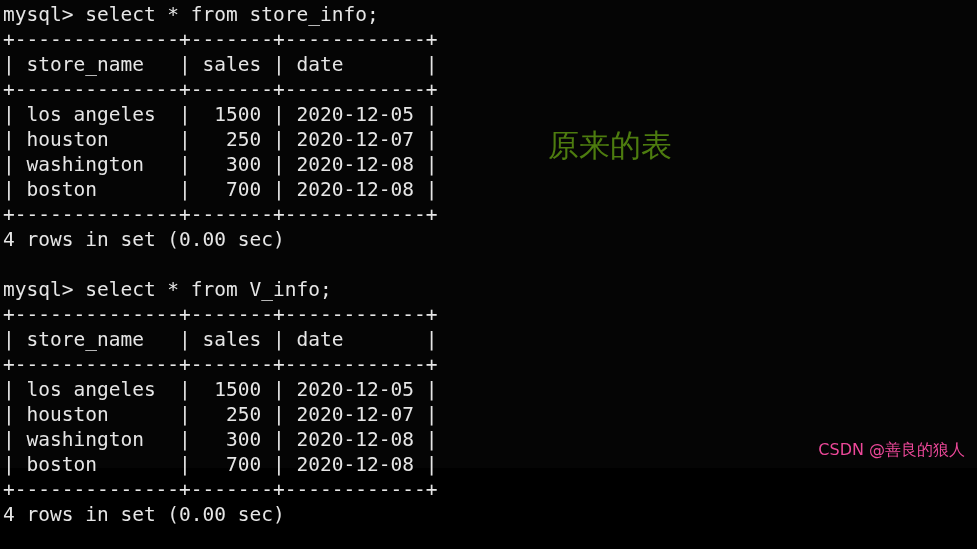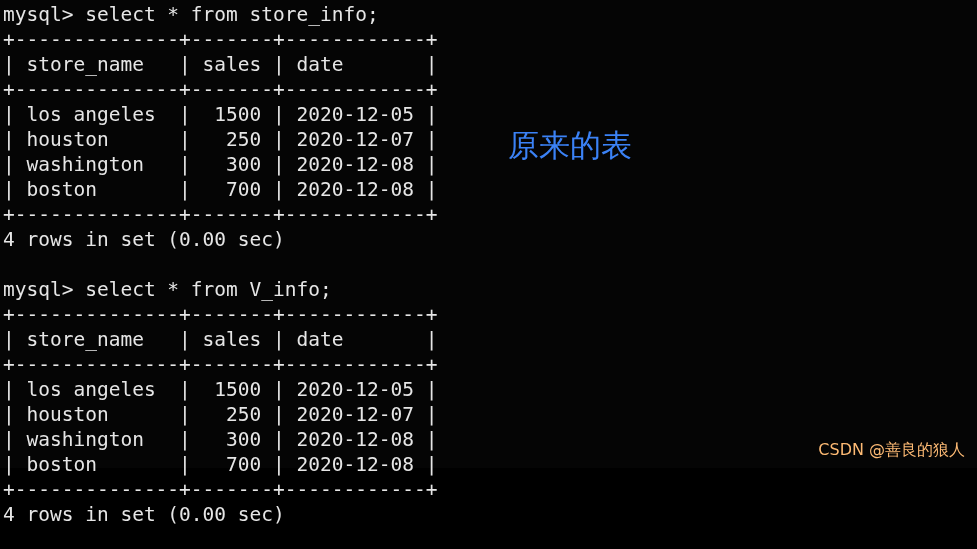--- a/index.html
+++ b/index.html
@@ -69,17 +69,17 @@
     white-space: nowrap;
   }
 </style>
 </head>
 <body>
 
 <div id="terminal" style="background: rgb(5, 5, 5);">
 
   <div id="console-lines" style="color: rgb(230, 230, 230);"><span class="line">mysql&gt; select * from store_info;</span><span class="line">+--------------+-------+------------+</span><span class="line">| store_name   | sales | date       |</span><span class="line">+--------------+-------+------------+</span><span class="line">| los angeles  |  1500 | 2020-12-05 |</span><span class="line">| houston      |   250 | 2020-12-07 |</span><span class="line">| washington   |   300 | 2020-12-08 |</span><span class="line">| boston       |   700 | 2020-12-08 |</span><span class="line">+--------------+-------+------------+</span><span class="line">4 rows in set (0.00 sec)</span><span class="line blank"> </span><span class="line">mysql&gt; select * from V_info;</span><span class="line">+--------------+-------+------------+</span><span class="line">| store_name   | sales | date       |</span><span class="line">+--------------+-------+------------+</span><span class="line">| los angeles  |  1500 | 2020-12-05 |</span><span class="line">| houston      |   250 | 2020-12-07 |</span><span class="line">| washington   |   300 | 2020-12-08 |</span><span class="line">| boston       |   700 | 2020-12-08 |</span><span class="line">+--------------+-------+------------+</span><span class="line">4 rows in set (0.00 sec)</span></div>
 
-  <div id="annotation" style="color: #3b82f6;">原来的表</div>
+  <div id="annotation" style="color: #4d7c0f; margin-left: 40px;">原来的表</div>
 
-  <div id="watermark" style="color: #fdba74;">CSDN @善良的狼人</div>
+  <div id="watermark" style="color: #ec4899;">CSDN @善良的狼人</div>
 
 </div>
 
 </body></html>

